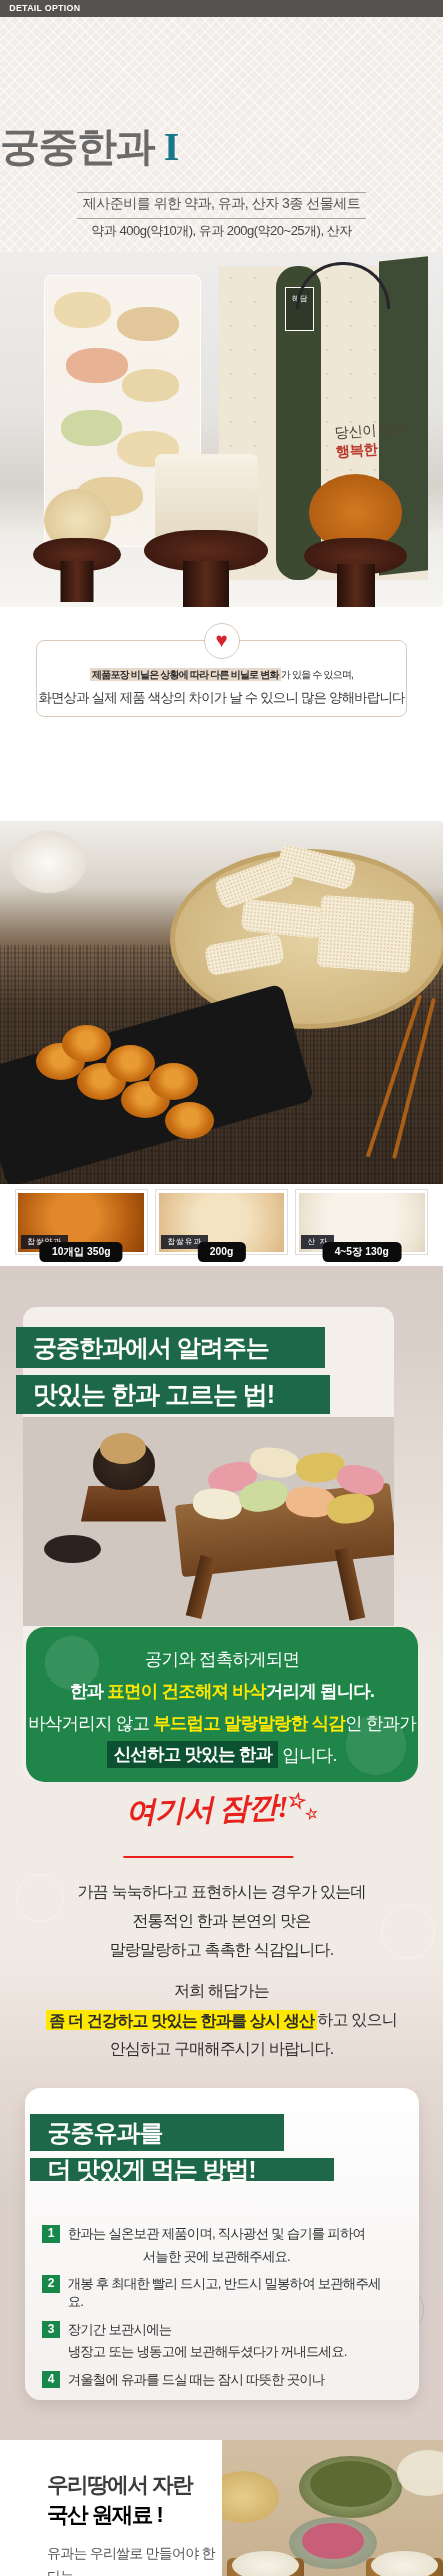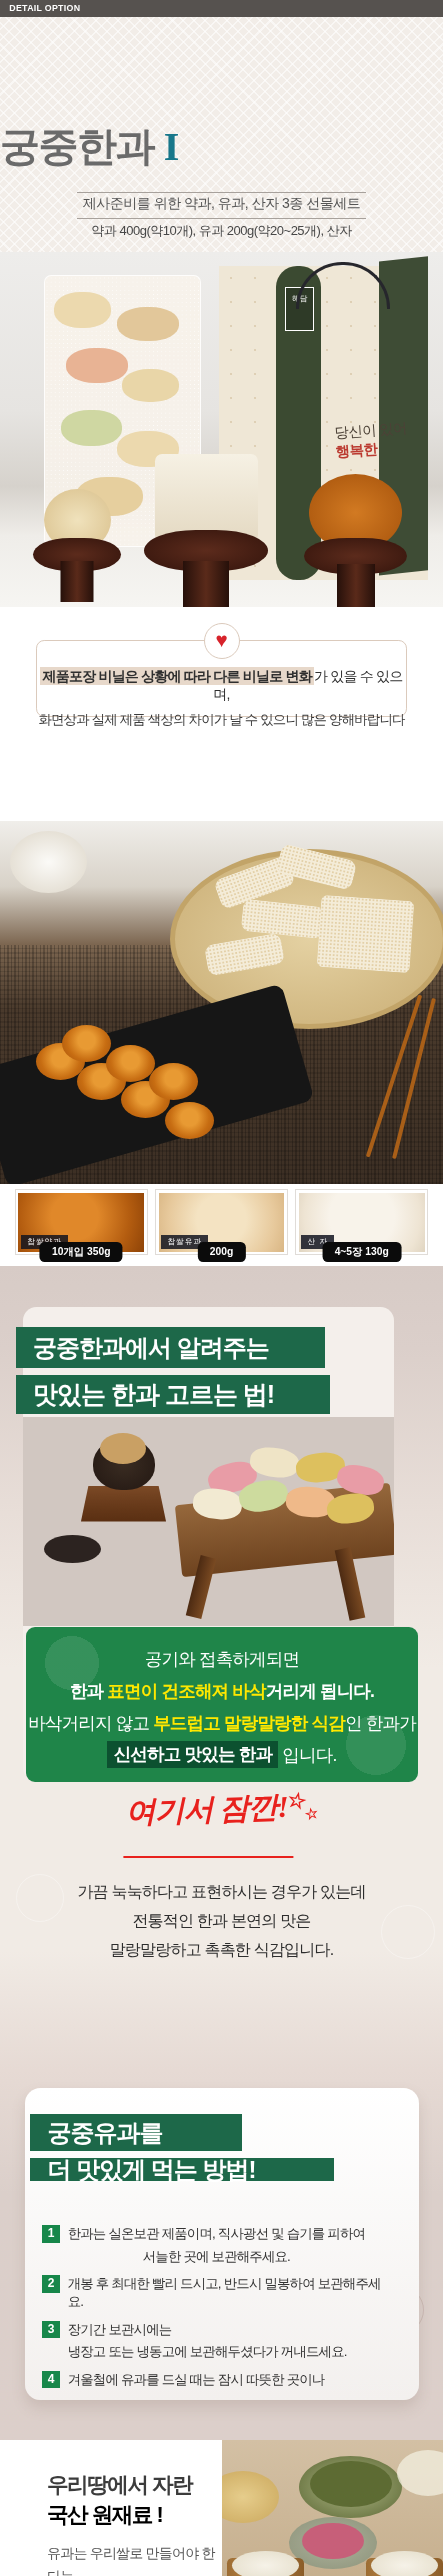--- a/index.html
+++ b/index.html
@@ -82,21 +82,21 @@
   .g-banner{position:absolute;background:#1d6849;color:#fff;font-weight:700;display:flex;align-items:center;
             padding-left:17.5px;letter-spacing:-1px;box-sizing:border-box;}
   .g-photo{left:23px;top:151px;width:371px;height:209px;background:#d1c7c1;overflow:hidden;}
   .bench{position:absolute;left:155px;top:77px;width:216px;height:72px;background:linear-gradient(180deg,#96683c,#6e431f);
          transform:rotate(-6deg);border-radius:4.1px;}
   .bench-leg{position:absolute;background:linear-gradient(90deg,#4c2a12,#7a4a22);}
   .nut-stand{position:absolute;left:62px;top:62px;width:77px;height:46px;background:linear-gradient(180deg,#7c4a26,#5a2f12);
              transform:perspective(155px) rotateX(40deg);}
   .nut-bowl{position:absolute;left:70px;top:20.6px;width:62px;height:52px;background:radial-gradient(#3a2c22,#221712);border-radius:50% 50% 46% 46%;}
   .gsweet{position:absolute;border-radius:44%;background-image:radial-gradient(rgba(255,255,255,.75) 0.7px, transparent 0.9px);background-size:3.6px 3.6px;}
-  .g-green{left:26px;top:361px;width:392px;height:155px;background:#1f8549;border-radius:9px;color:#fff;
+  .g-green{left:26px;top:361px;width:392px;height:155px;background:#1f8549;border-radius:19px;color:#fff;
            text-align:center;box-sizing:border-box;padding-top:15.5px;
            background-image:radial-gradient(circle at 46px 36px, rgba(255,255,255,.10) 0 27px, transparent 27px),
                             radial-gradient(circle at 350px 118px, rgba(255,255,255,.09) 0 30px, transparent 30px);}
   .gg-line{height:32px;line-height:32px;font-size:17.5px;letter-spacing:-0.8px;}
   .gg-line b{font-weight:700;}
   .yel{color:#ffe800;font-weight:700;}
   .dk{background:#0c5130;padding:3.1px 6.2px;font-weight:700;}
   .g-stamp{left:0;top:523px;width:100%;text-align:center;color:#e8211d;font-size:30px;font-weight:700;
            font-style:italic;font-family:"Liberation Serif",serif;transform:rotate(-2deg);letter-spacing:-1px;}
   .g-star{display:inline-block;font-style:normal;transform:rotate(14deg);font-size:20.6px;vertical-align:9.3px;}
@@ -173,21 +173,21 @@
     <div class="stand" style="left:299px;top:232px;width:113px;height:124px;">
       <div class="mound" style="left:10.3px;top:-10.3px;width:93px;height:77px;background:radial-gradient(#d27a22,#a5520b);"></div>
       <div class="stand-bowl" style="top:54px;width:103px;height:36px;"></div>
       <div class="stand-stem" style="top:80px;width:38px;height:43px;"></div>
     </div>
   </div>
 
   <div style="height:214px;background:#fff;position:relative;">
     <div style="position:absolute;left:36px;top:33px;width:371px;height:77px;border:1px solid #dbcabc;border-radius:8.2px;text-align:center;box-sizing:border-box;padding-top:27px;">
       <div style="position:absolute;top:-18.5px;left:50%;transform:translateX(-50%);width:34px;height:34px;background:#fff;border:1px solid #dbcabc;border-radius:50%;font-size:20.6px;color:#d7232b;line-height:32px;"><span>♥</span></div>
-      <div style="font-size:14px;color:#2f2f2f;letter-spacing:-0.8px;">
+      <div style="font-size:10px;color:#2f2f2f;letter-spacing:-0.8px;">
         <b style="background:#e7d8ca;padding:1px 2.1px;">제품포장 비닐은 상황에 따라 다른 비닐로 변화</b><span>가 있을 수 있으며,</span>
       </div>
       <div style="font-size:13.4px;color:#3a3a3a;margin-top:7.2px;letter-spacing:-0.8px;">화면상과 실제 제품 색상의 차이가 날 수 있으니 많은 양해바랍니다</div>
     </div>
   </div>
 
   <div class="photo photo-tea">
     <div class="tea-mat"></div>
     <div style="position:absolute;left:10.3px;top:10.3px;width:77px;height:62px;border-radius:50%;background:radial-gradient(#fbfaf7,#ddd6c8);"></div>
     <div class="tea-tray"></div>
@@ -265,23 +265,28 @@
     </div>
 
     <div class="g-stamp abs"><span>여기서 잠깐!</span><span class="g-star">☆</span><span class="g-star g-star2">☆</span></div>
     <div class="g-stampline abs"></div>
 
     <div class="g-p abs" style="top:611px;">
       <div>가끔 눅눅하다고 표현하시는 경우가 있는데</div>
       <div>전통적인 한과 본연의 맛은</div>
       <div>말랑말랑하고 촉촉한 식감입니다.</div>
     </div>
+    <div class="g-p abs" style="top:710px;">
+      <div>저희 해담가는</div>
+      <div><span class="ylhl">좀 더 건강하고 맛있는 한과를 상시 생산</span><span>하고 있으니</span></div>
+      <div>안심하고 구매해주시기 바랍니다.</div>
+    </div>
 
     <div class="g-card2 abs"></div>
-    <div class="g-banner abs" style="left:30px;top:848px;width:212px;height:37px;font-size:24px;">궁중유과를</div>
+    <div class="g-banner abs" style="left:30px;top:848px;width:254px;height:37px;font-size:24px;">궁중유과를</div>
     <div class="g-banner abs" style="left:30px;top:892px;width:304px;height:23px;font-size:24px;">더 맛있게 먹는 방법!</div>
 
     <div class="g-tips abs">
       <div class="tip">
         <div class="num">1</div>
         <div>
             <div class="l">한과는 실온보관 제품이며, 직사광선 및 습기를 피하여</div>
             <div class="l l2">서늘한 곳에 보관해주세요.</div>
           </div>
       </div>

